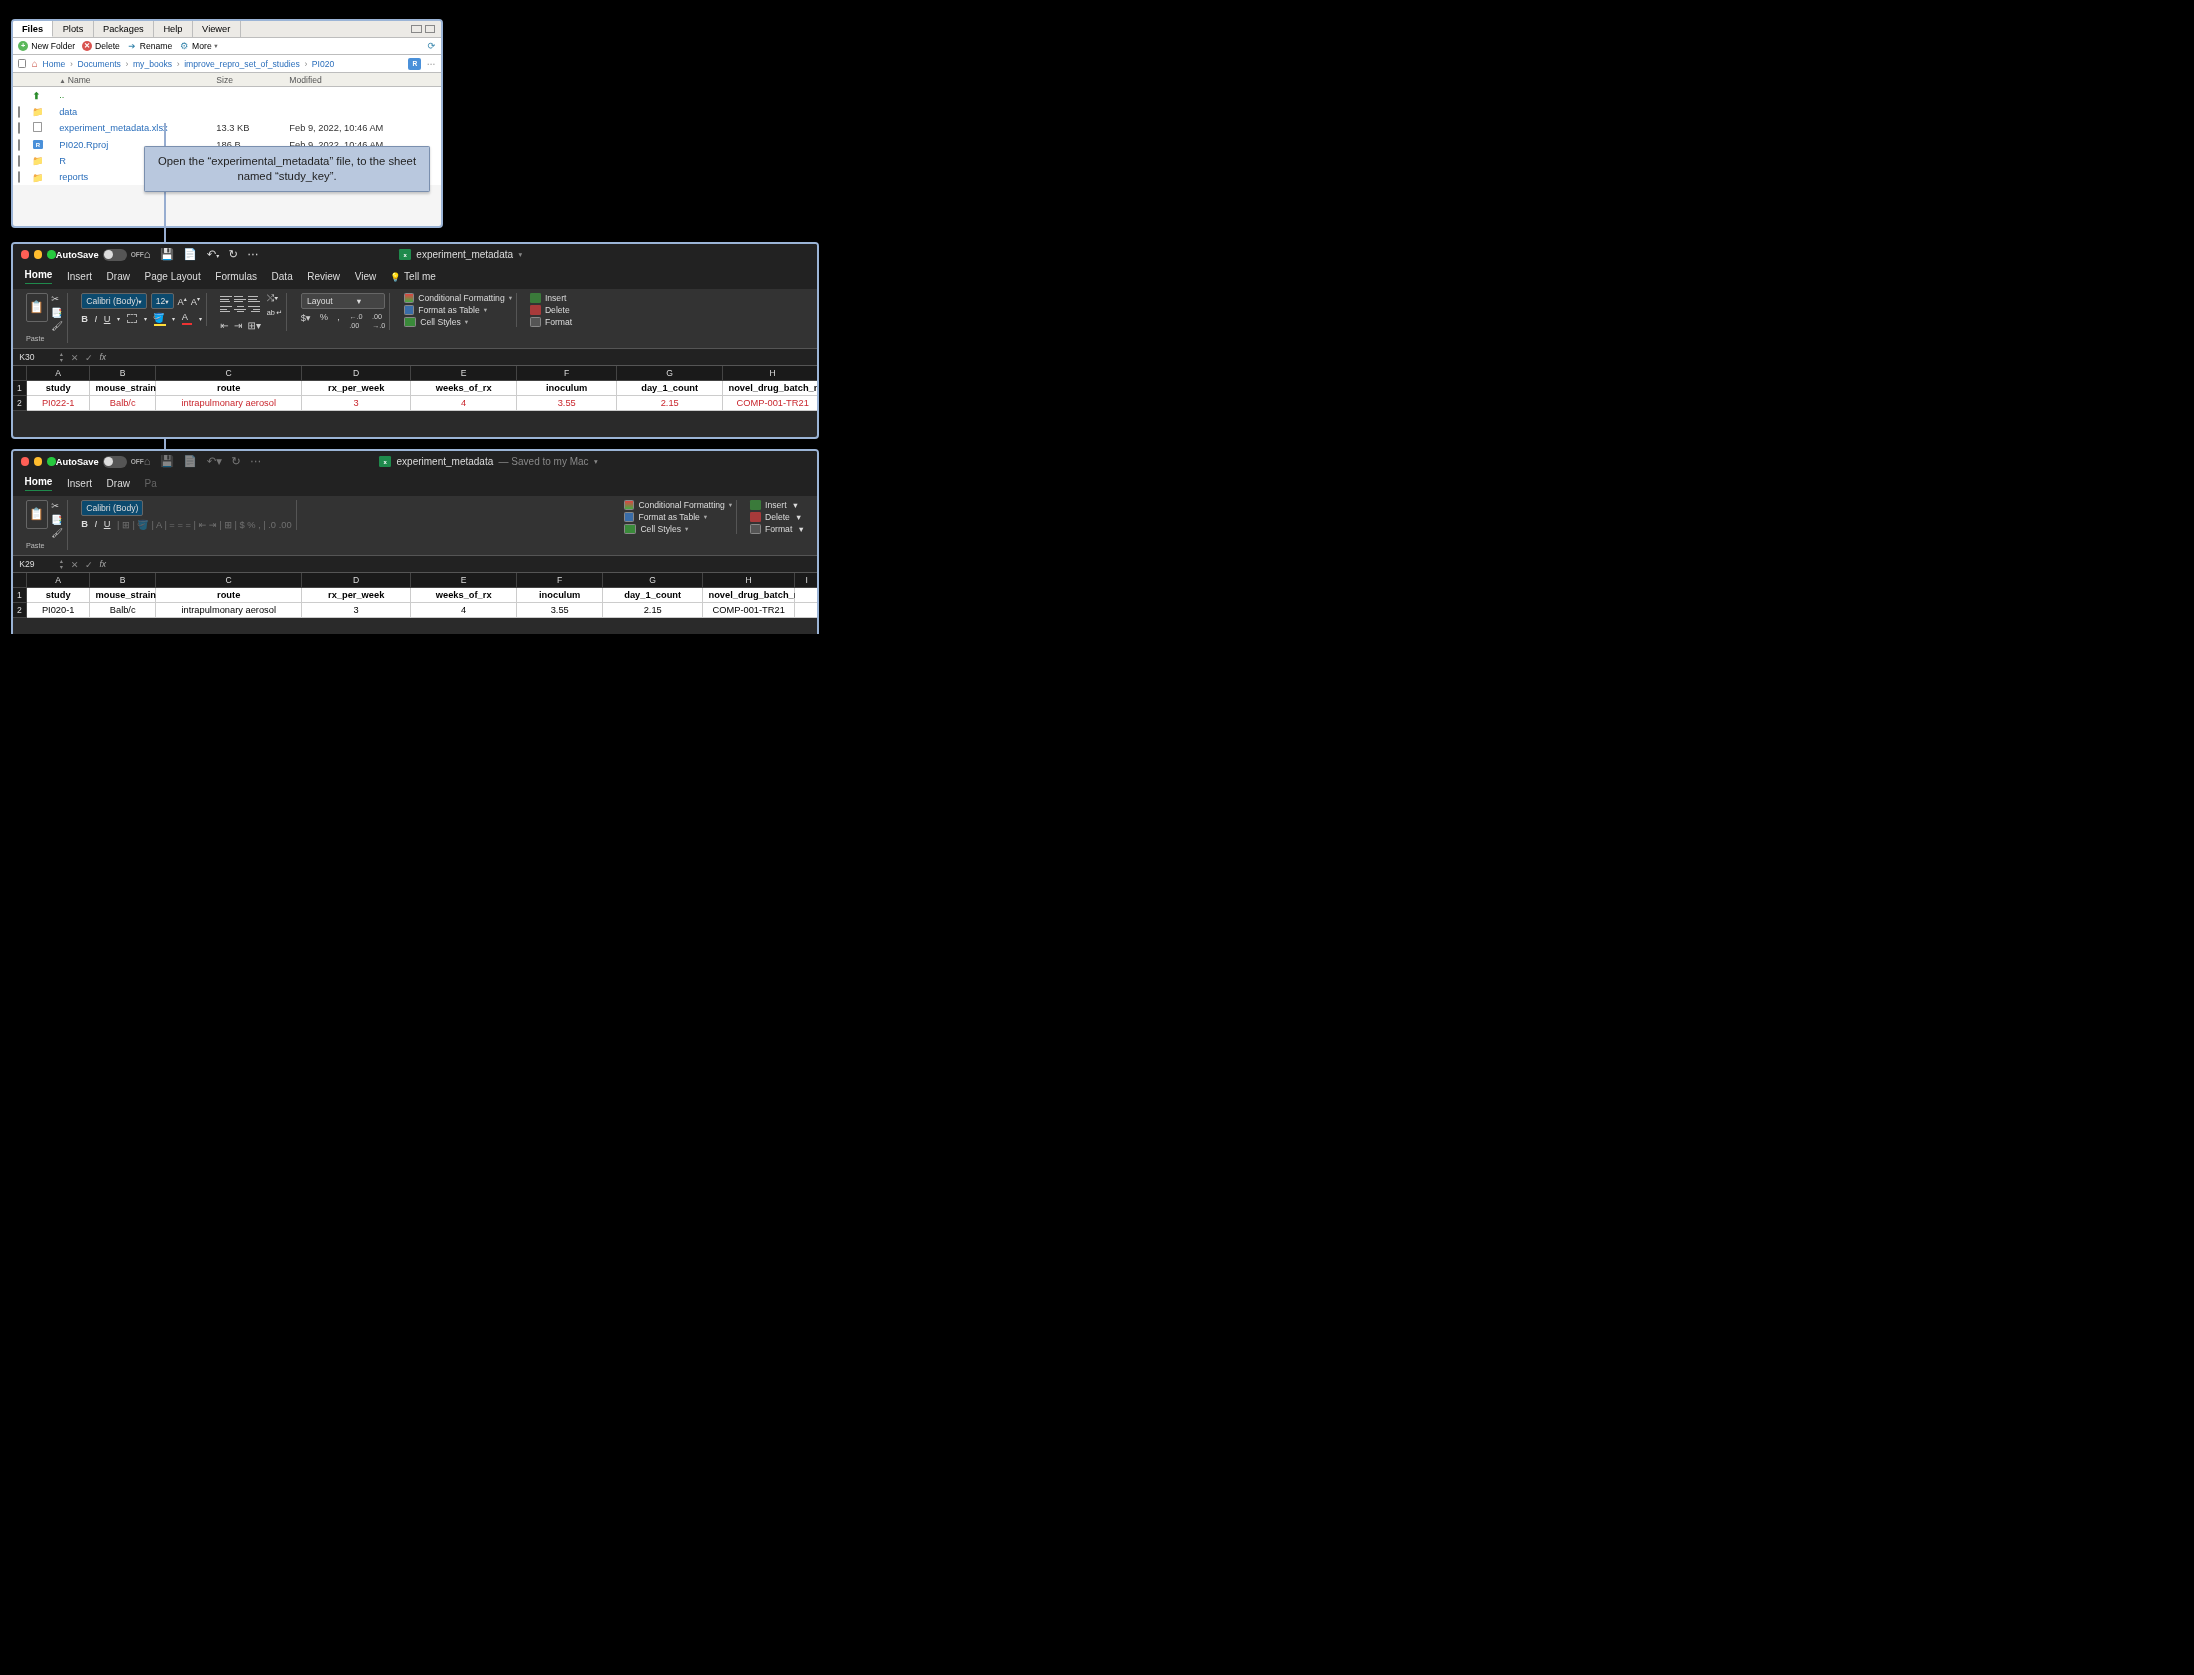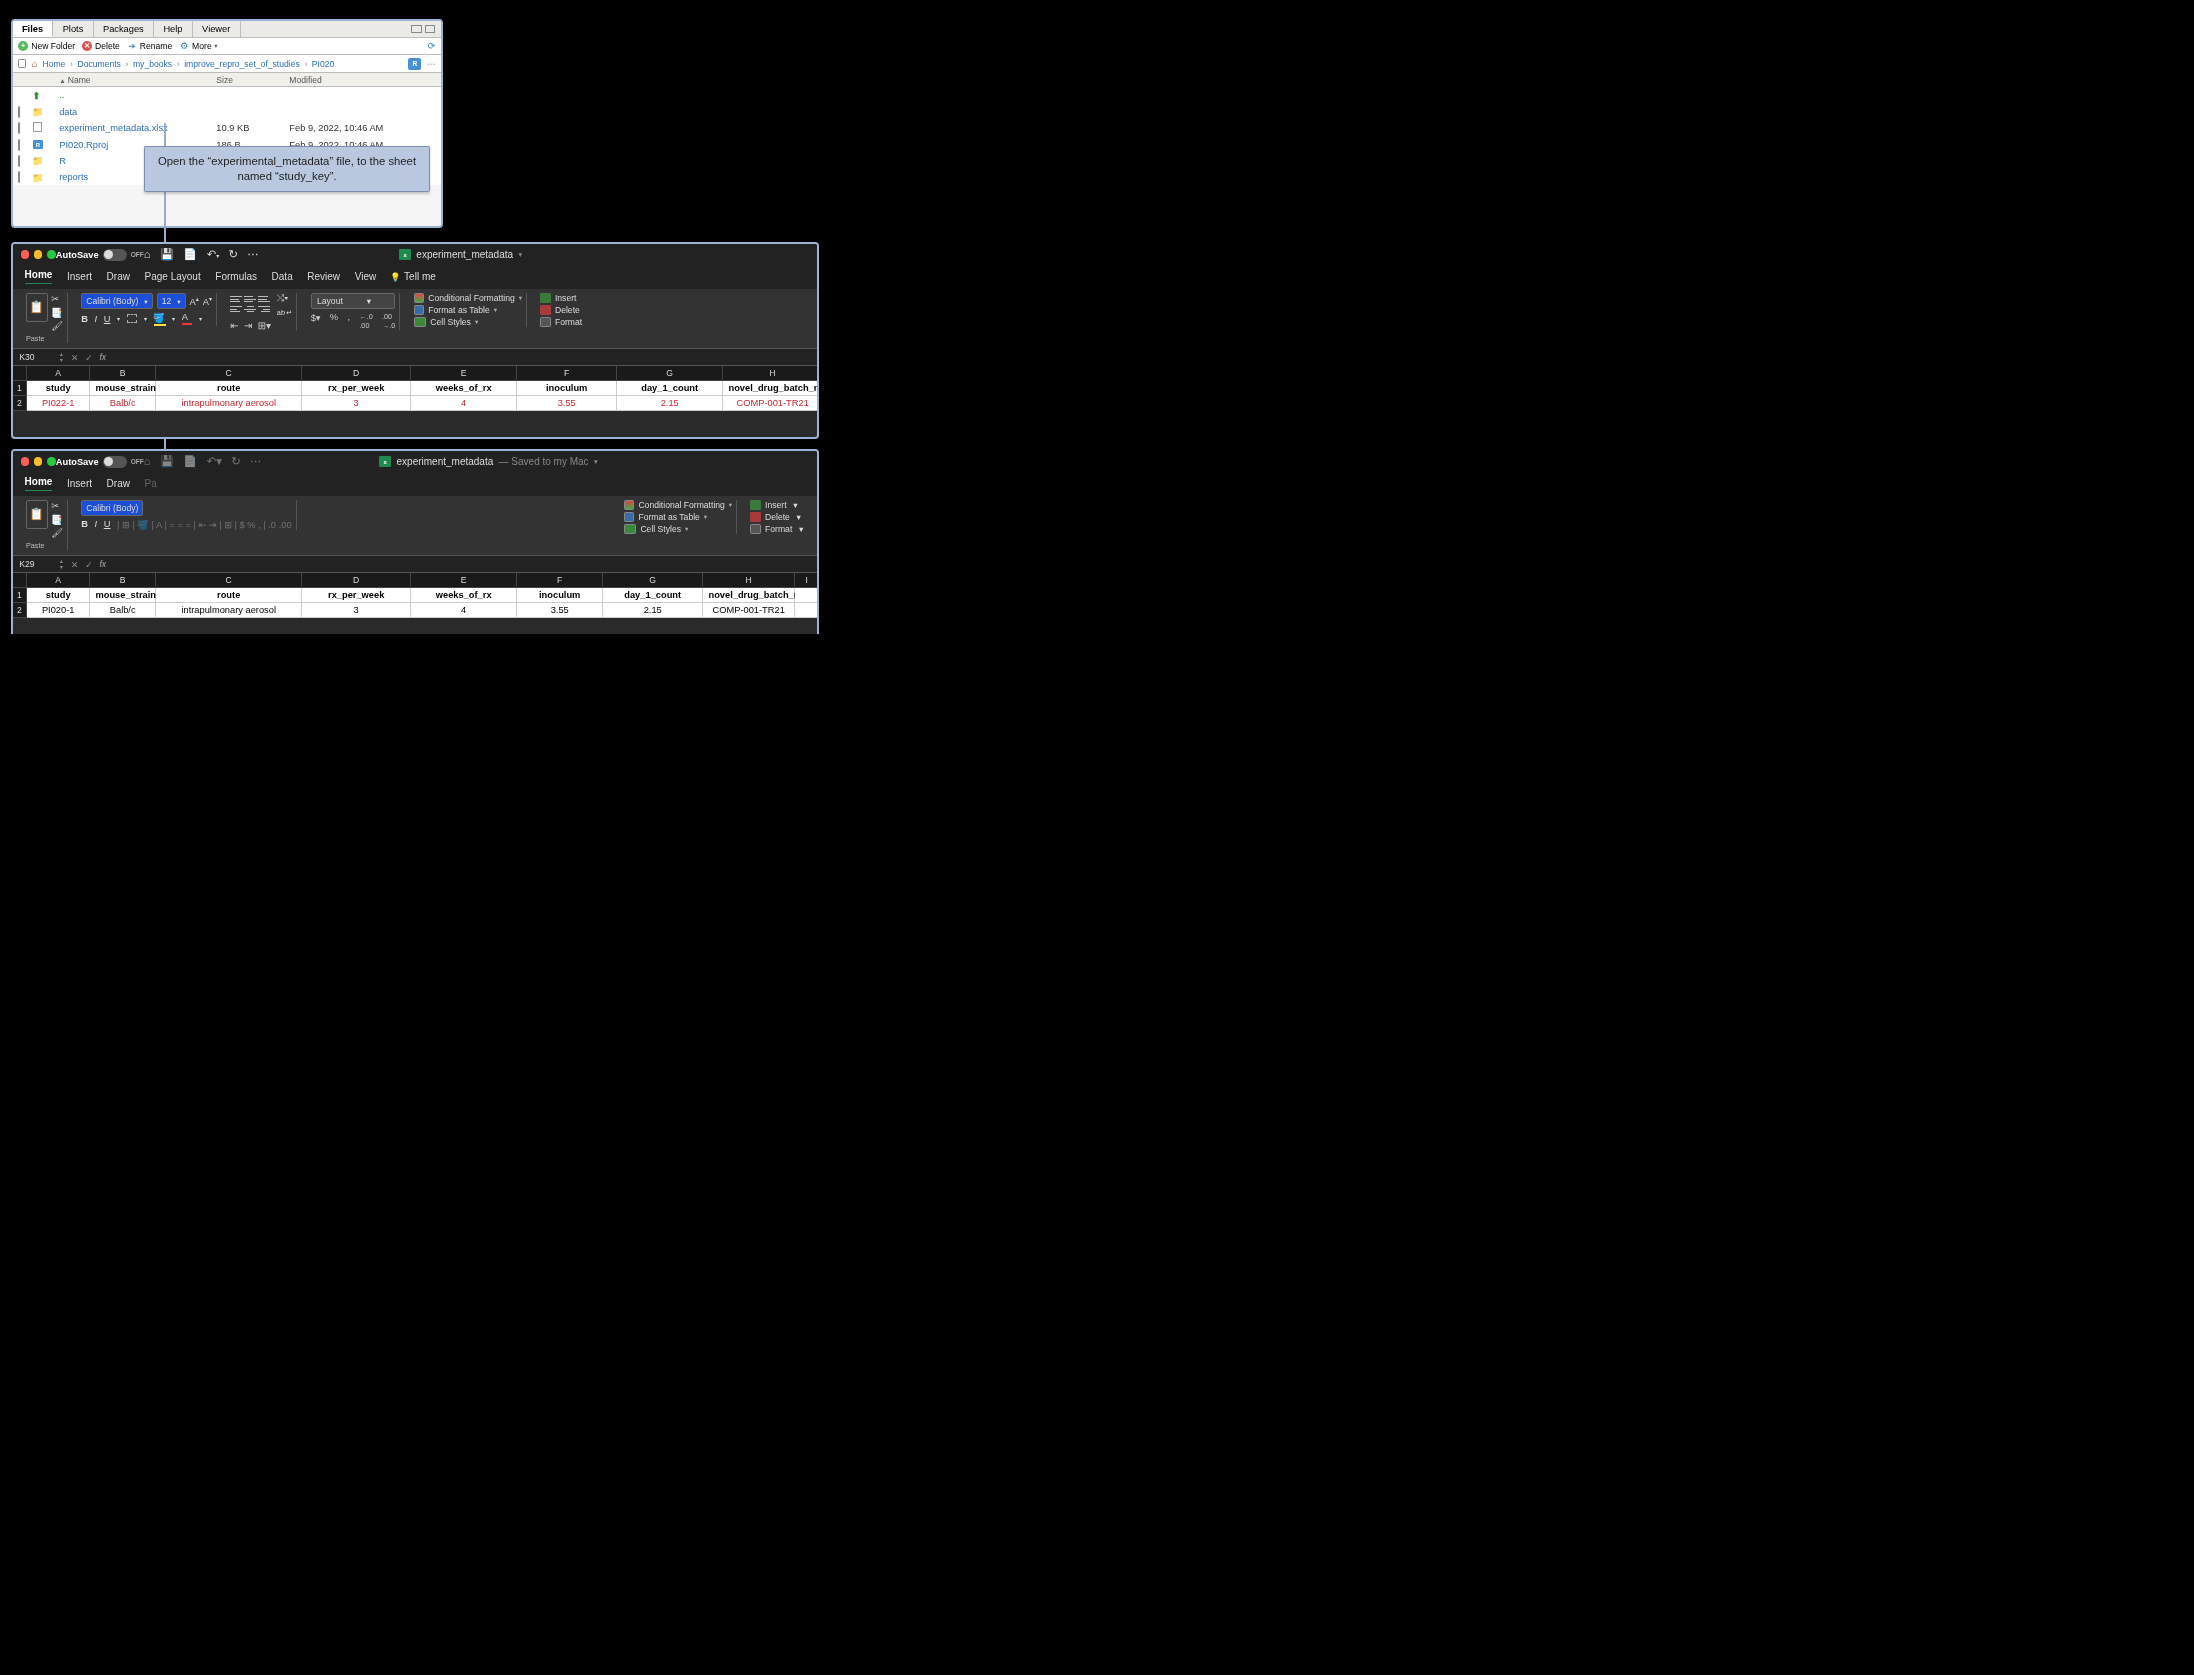--- a/index.html
+++ b/index.html
@@ -114,21 +114,21 @@
     display:flex; gap:9.3px; padding:4px 9.3px 5.3px; background:#333;
     align-items:flex-start; color:#ddd;
   }
   .rgrp { display:flex; flex-direction:column; gap:2.7px; padding:0 4px; border-right:0.7px solid #555;}
   .rgrp:last-child{border:none;}
   .clip-block{display:flex; gap:2.7px;}
   .clip-big{width:22.6px;height:29px;border:0.7px solid #666;border-radius:2px;display:flex;flex-direction:column;align-items:center;justify-content:center;font-size:12px;}
   .clip-side{display:flex;flex-direction:column;gap:2.7px;font-size:9.3px;color:#ccc;}
   .clip-lbl{color:#bbb;font-size:7.3px;}
   .font-row{display:flex;gap:4px;align-items:center;}
-  .font-sel{background:#1d4ed8;color:#ddd;border:0.7px solid #666;padding:2px 4px;border-radius:2px;font-size:8.6px;display:flex;align-items:flex-end;gap:6px;}
+  .font-sel{background:#0c4a6e;color:#ddd;border:0.7px solid #666;padding:2px 4px;border-radius:2px;font-size:8.6px;display:flex;align-items:flex-end;gap:0;}
   .font-sel .chev{font-size:6.6px;}
   .biu-row{display:flex;gap:6.6px;align-items:center;font-size:9.3px;color:#ddd;}
   .biu-row b{font-weight:bold;} .biu-row i{font-style:italic;} .biu-row u{text-decoration:underline;}
   .border-ic{width:10.6px;height:9.3px;border:0.7px dashed #aaa;display:inline-block;}
   .fill-ic{display:inline-block;width:12px;padding-bottom:1.3px;border-bottom:2px solid #ffde3a;}
   .font-col{display:inline-block;width:10.6px;padding-bottom:1.3px;border-bottom:2px solid #e33;}
   .align-grid{display:grid;grid-template-columns:repeat(3,12px);gap:2px;}
   .align-grid span{height:8px;display:flex;flex-direction:column;gap:1.3px;}
   .align-grid span i{height:1.3px;background:#bbb;display:block;}
   .merge-row{display:flex;gap:5.3px;align-items:center;color:#ccc;font-size:10px;}
@@ -248,21 +248,21 @@
         <span><span class="chk"></span></span>
         <span><span class="folder-ic">📁</span></span>
         <span><a>data</a></span>
         <span class="fsize"></span>
         <span class="fdate"></span>
       </div>
       <div class="file-row">
         <span><span class="chk"></span></span>
         <span><span class="file-ic"></span></span>
         <span><a>experiment_metadata.xlsx</a></span>
-        <span class="fsize">10.9 KB</span>
+        <span class="fsize">13.3 KB</span>
         <span class="fdate">Feb 9, 2022, 10:46 AM</span>
       </div>
       <div class="file-row">
         <span><span class="chk"></span></span>
         <span>
           <span class="rproj-ic2">R</span>
         </span>
         <span><a>PI020.Rproj</a></span>
         <span class="fsize">186 B</span>
         <span class="fdate">Feb 9, 2022, 10:46 AM</span>

